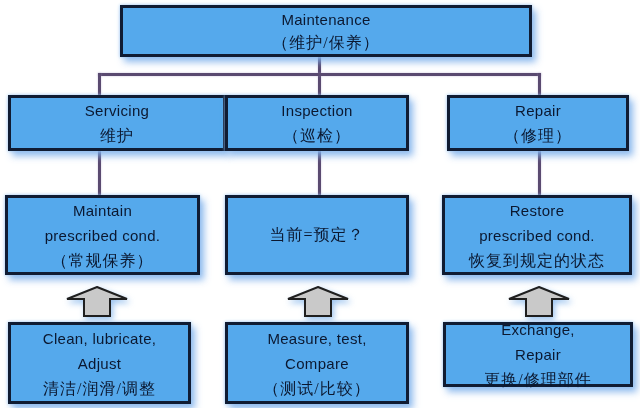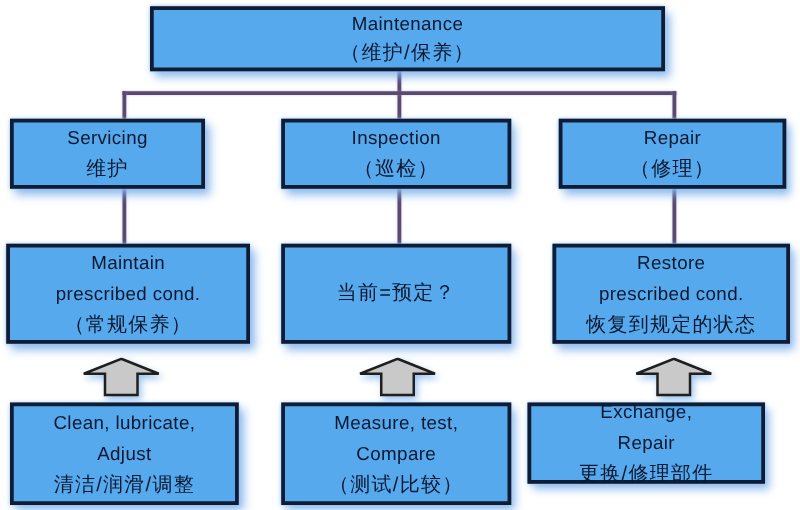--- a/index.html
+++ b/index.html
@@ -18,45 +18,45 @@
     border: 3px solid #101c33;
     color: #0b1830;
     display: flex;
     flex-direction: column;
     justify-content: center;
     align-items: center;
     text-align: center;
     box-shadow: 0 0 3px rgba(150,195,240,.95), 4px 5px 7px rgba(125,175,235,.85);
   }
   .line { font-size: 15px; line-height: 25px; letter-spacing: .3px; white-space: nowrap; }
-  .zh   { font-size: 16px; font-family: Liberation Sans, sans-serif; letter-spacing: 1px; }
+  .zh   { font-size: 16px; font-family: Liberation Serif, serif; letter-spacing: 1px; }
   .big-gap .line { line-height: 30px; }
   .tight .line { line-height: 23px; }
 
   .connector {
     position: absolute;
     background: #5a4a70;
     box-shadow: 0 0 2px rgba(160,150,190,.6);
   }
 
   .arrow { position: absolute; width: 64px; height: 32px; }
   .arrow svg { display: block; filter: drop-shadow(2px 3px 3px rgba(130,180,235,.8)); }
   .arrow polygon { stroke: #1f1f1f; stroke-width: 2; }
 
   
   #root-box   { left: 120px; top: 5px;   width: 412px; height: 52px; }
-  #cat-1      { left: 8px;   top: 95px;  width: 156px; height: 56px; }
+  #cat-1      { left: 8px;   top: 95px;  width: 218px; height: 56px; }
   #cat-2      { left: 225px; top: 95px;  width: 184px; height: 56px; }
   #cat-3      { left: 447px; top: 95px;  width: 182px; height: 56px; }
   #goal-1     { left: 5px;   top: 195px; width: 195px; height: 80px; }
   #goal-2     { left: 225px; top: 195px; width: 184px; height: 80px; }
   #goal-3     { left: 442px; top: 195px; width: 190px; height: 80px; justify-content: space-between; }
   #method-1   { left: 8px;   top: 322px; width: 183px; height: 82px; }
   #method-2   { left: 225px; top: 322px; width: 184px; height: 82px; }
-  #method-3   { left: 422px; top: 322px; width: 190px; height: 65px; }
+  #method-3   { left: 443px; top: 322px; width: 190px; height: 65px; }
 
   #conn-top-vert   { left: 318px; top: 57px;  width: 3px;   height: 38px; }
   #conn-hbar       { left: 98px;  top: 73px;  width: 443px; height: 3px;  }
   #conn-drop-left  { left: 98px;  top: 73px;  width: 3px;   height: 22px; }
   #conn-drop-right { left: 538px; top: 73px;  width: 3px;   height: 22px; }
   #conn-mid-1      { left: 98px;  top: 151px; width: 3px;   height: 44px; }
   #conn-mid-2      { left: 318px; top: 151px; width: 3px;   height: 44px; }
   #conn-mid-3      { left: 538px; top: 151px; width: 3px;   height: 44px; }
 
   #arrow-1 { left: 65px;  top: 286px; }

